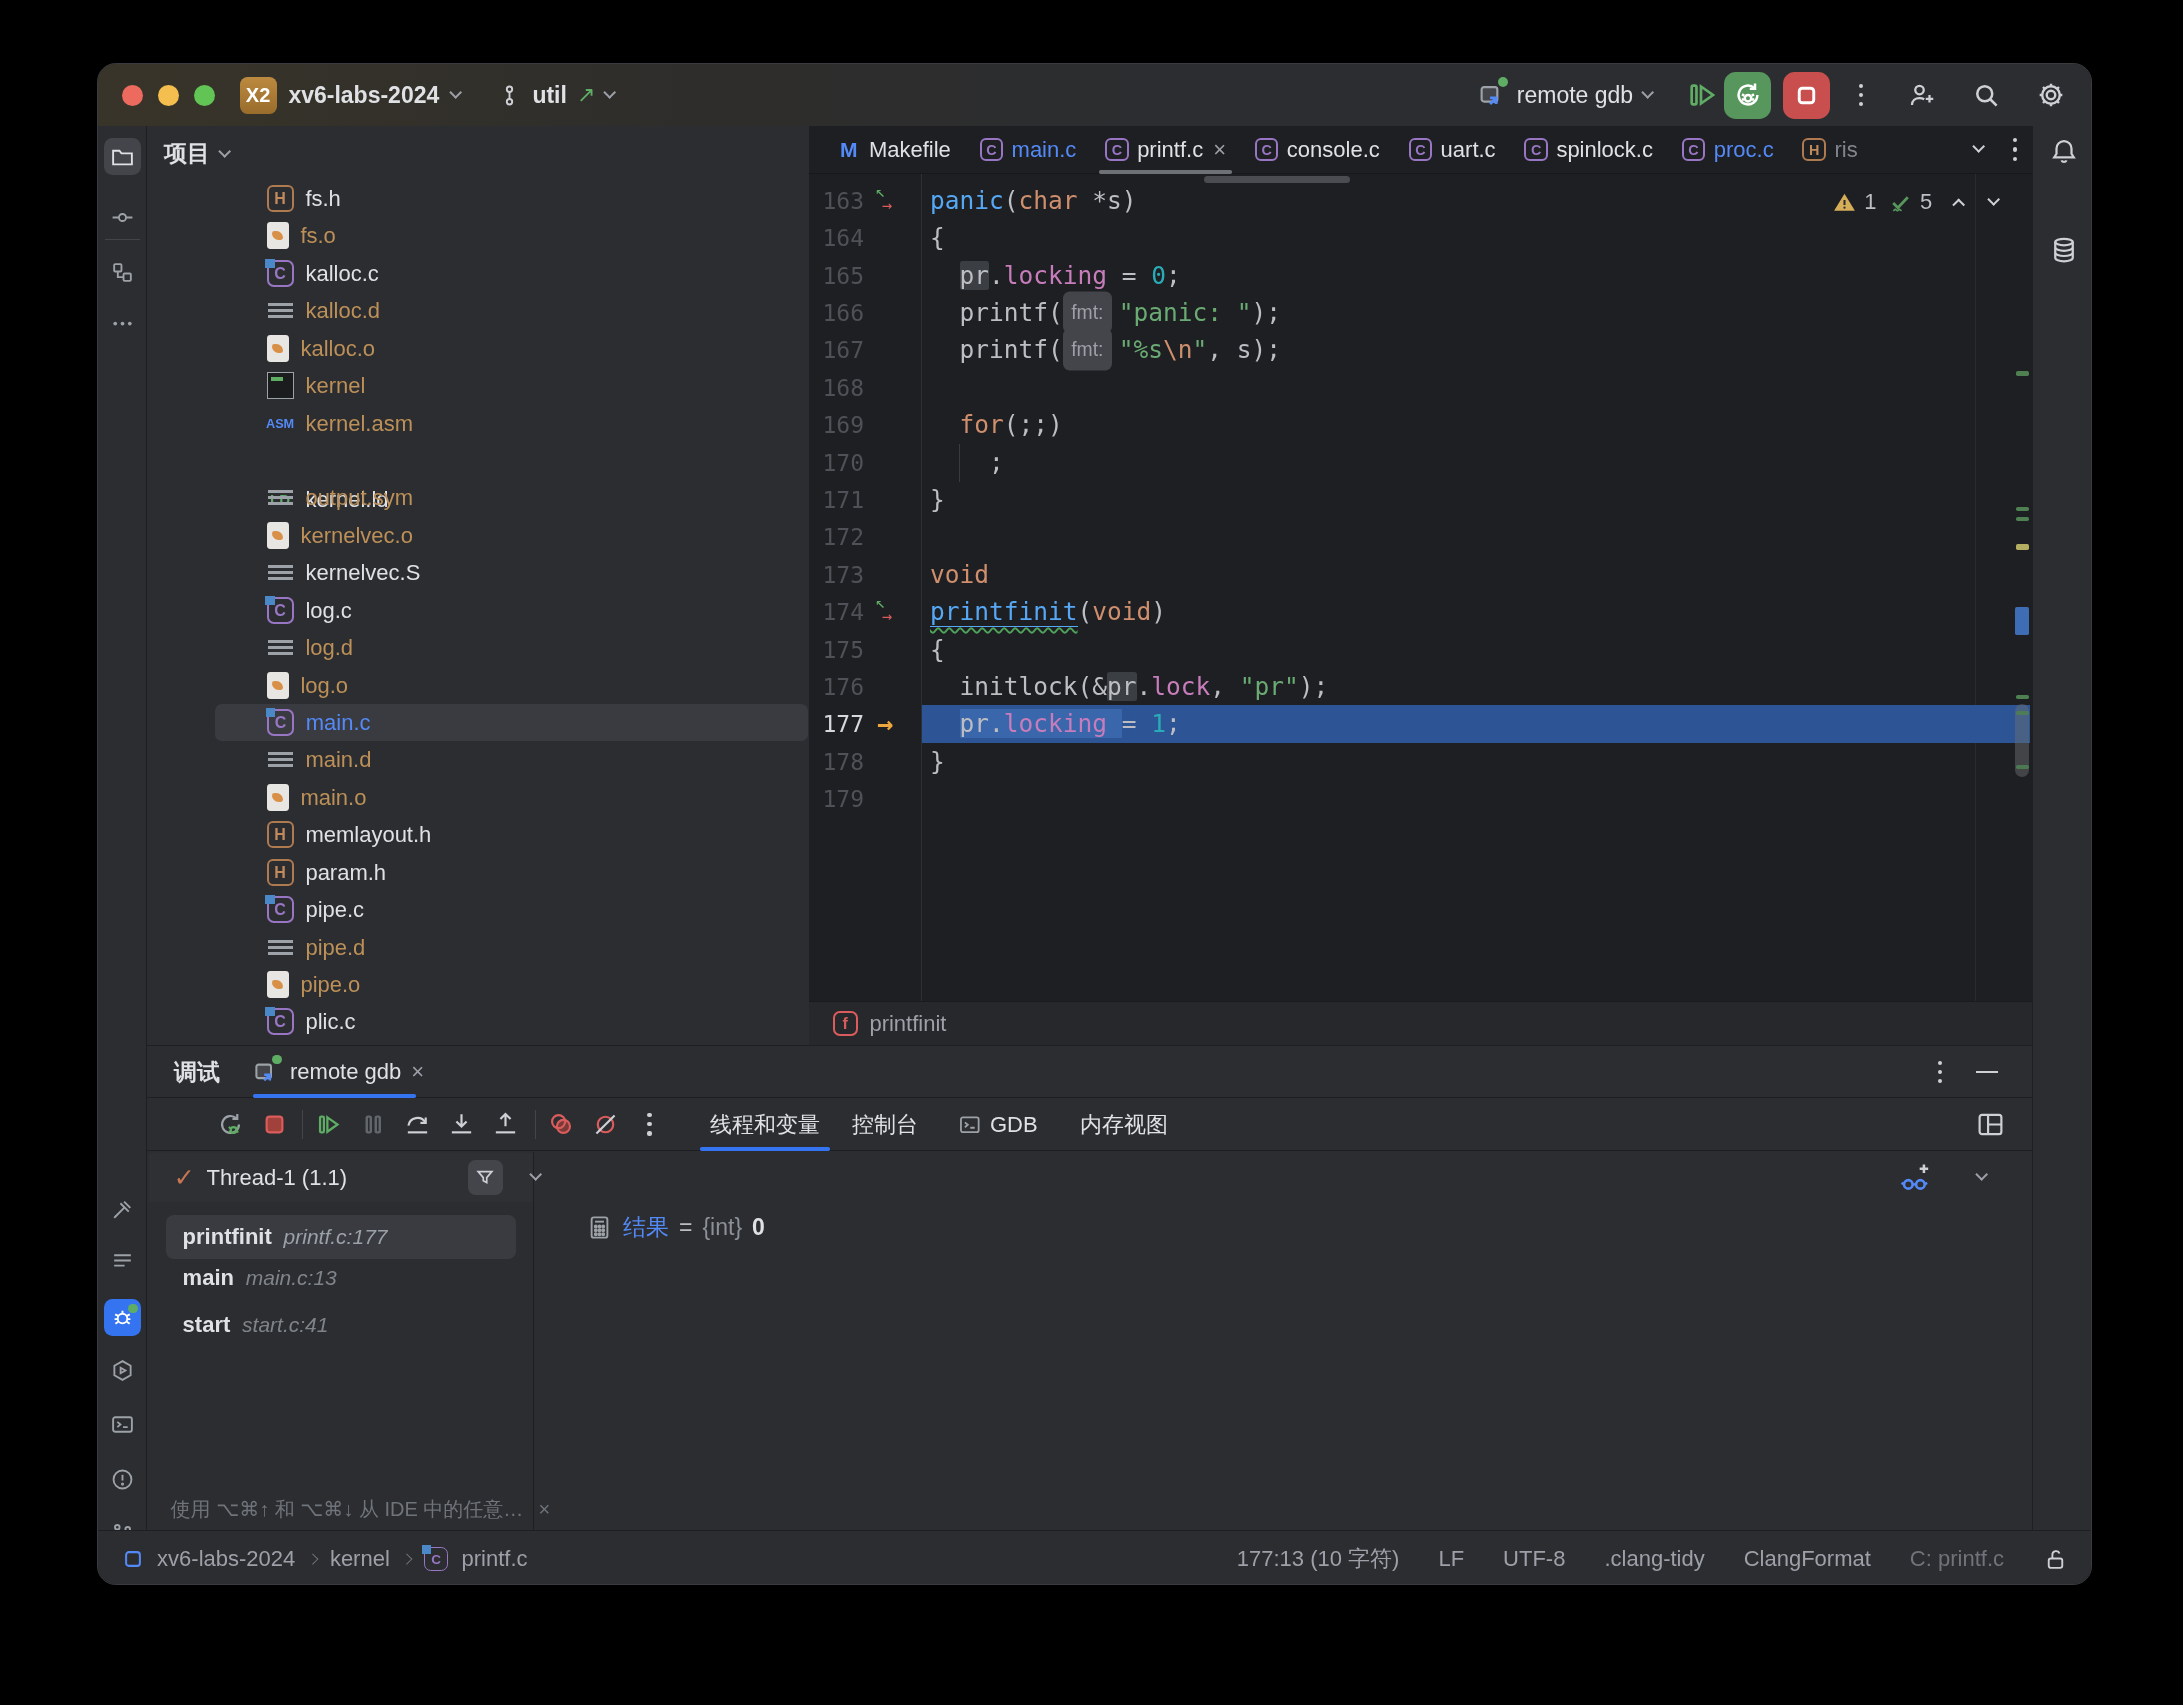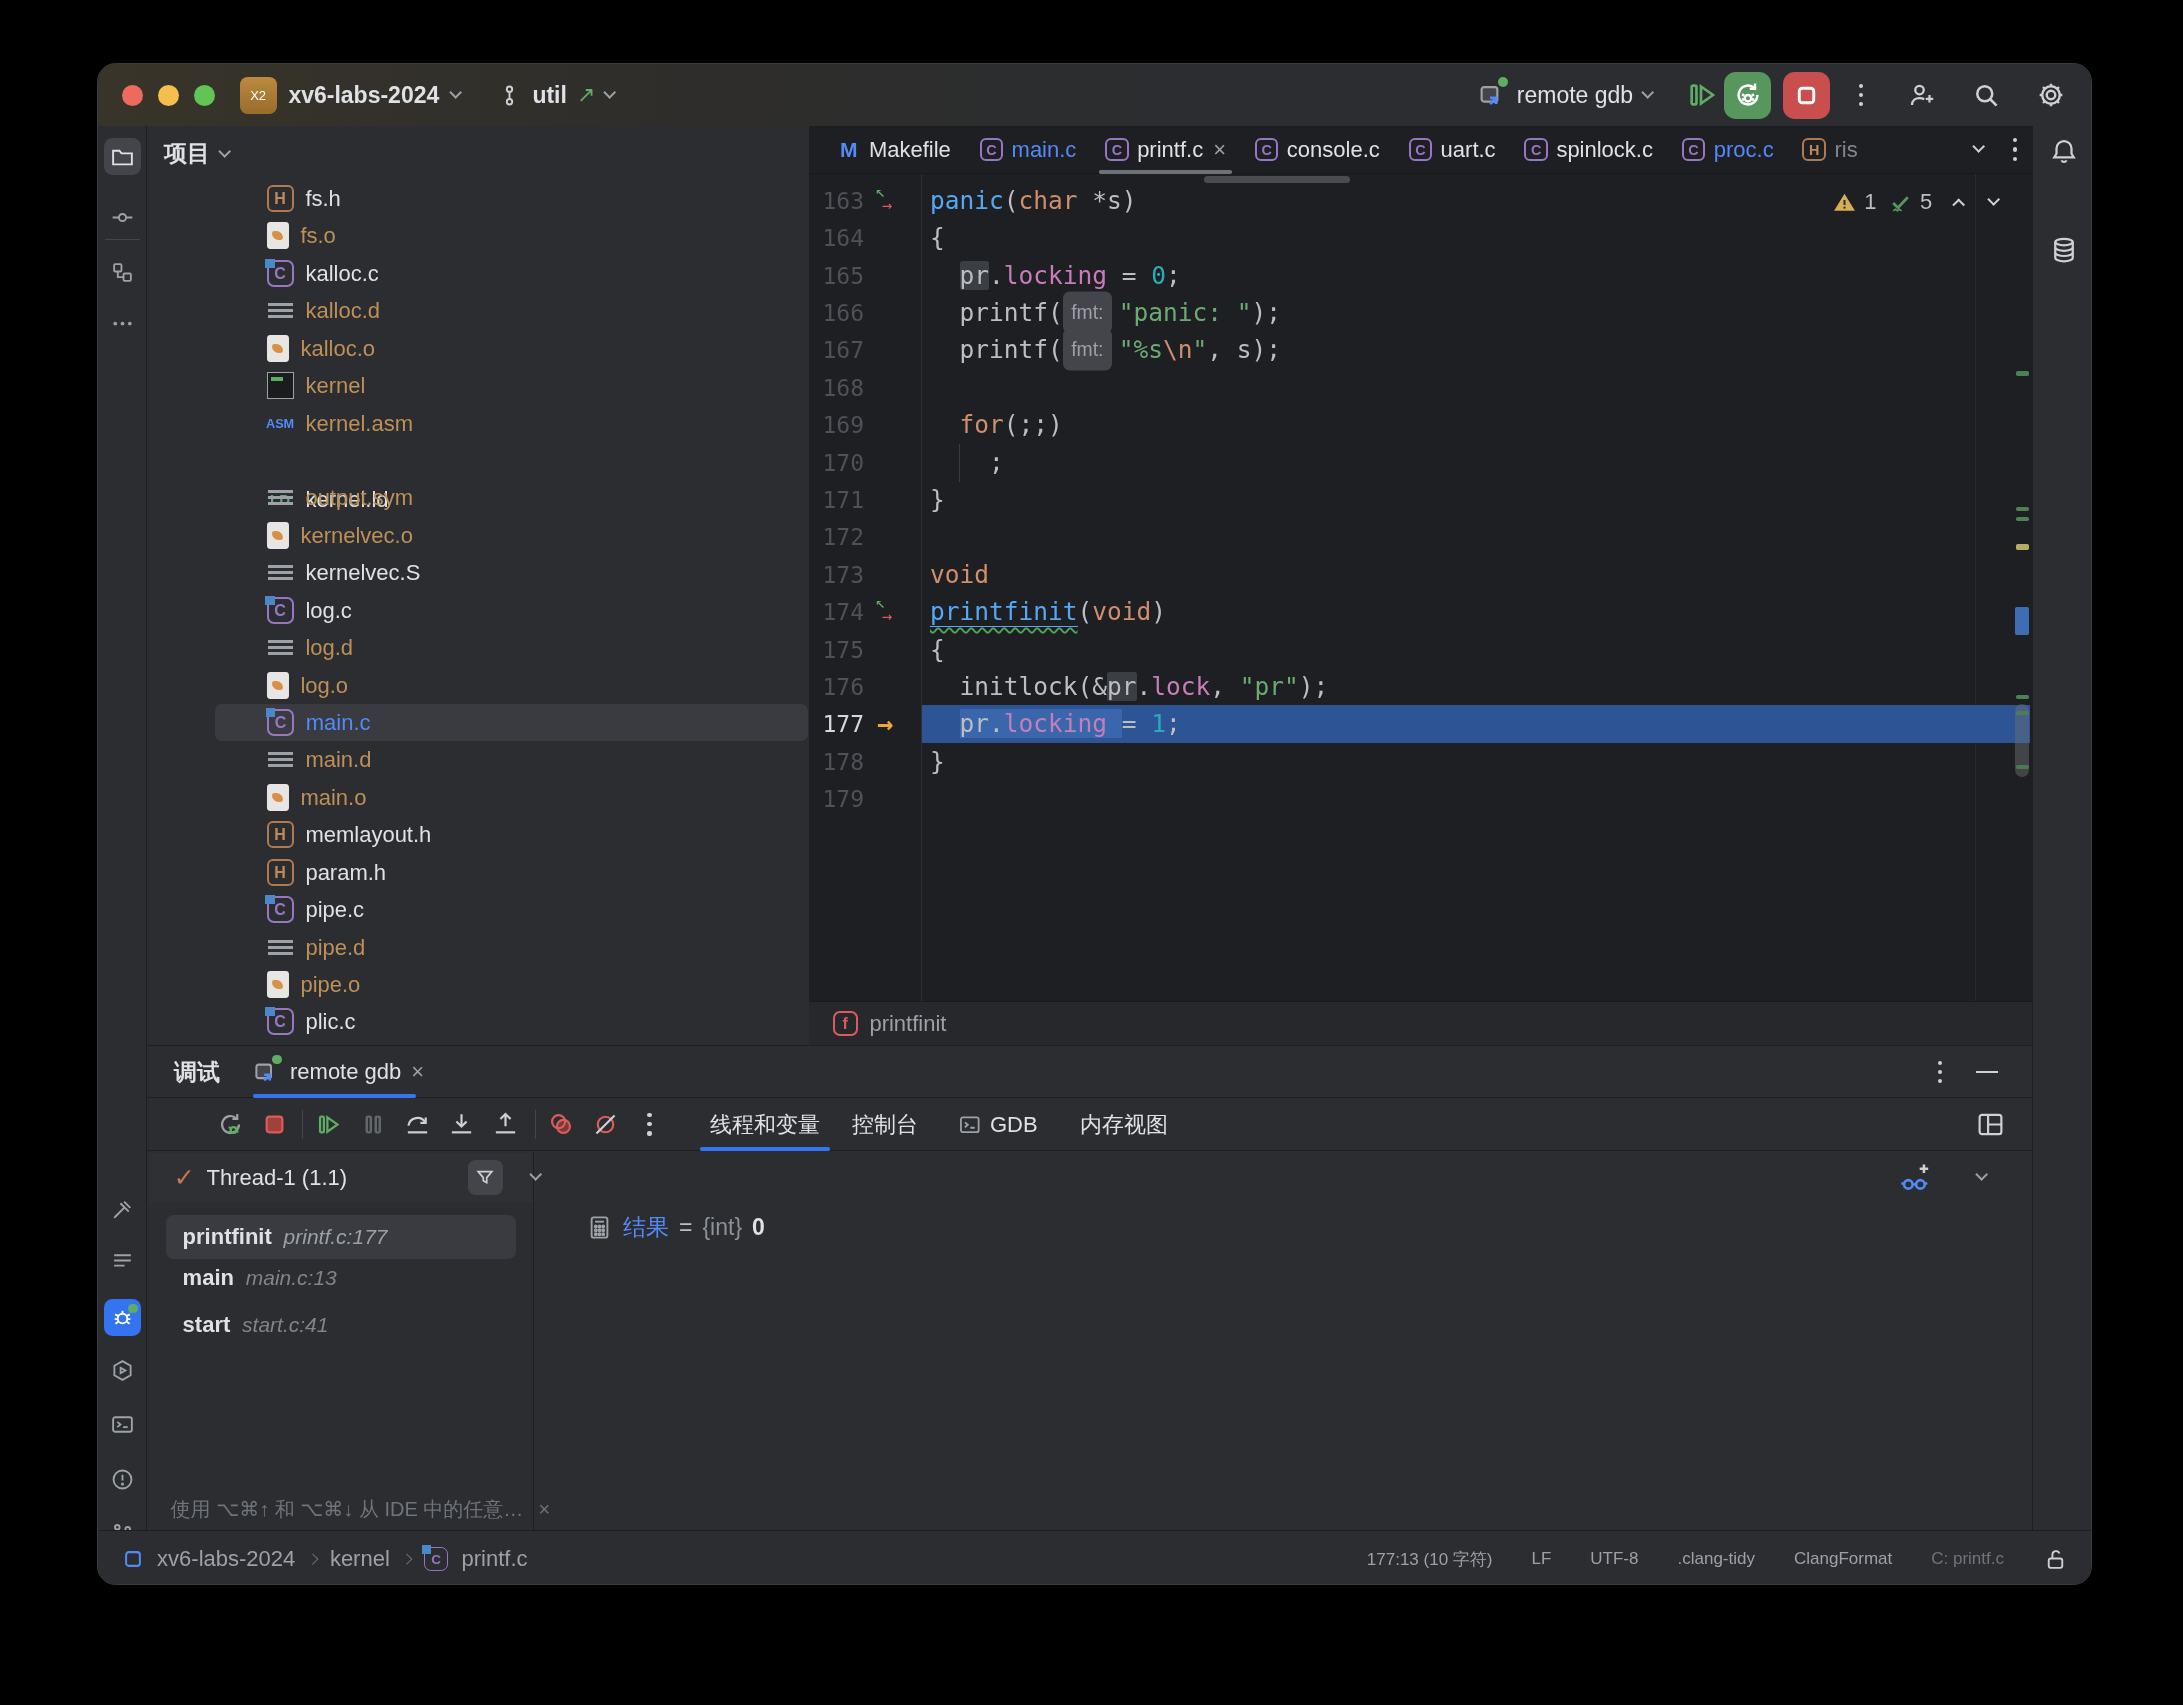--- a/index.html
+++ b/index.html
@@ -6,21 +6,21 @@
   html,body { width:2183px; height:1705px; background:#000; font-family:"Liberation Sans",sans-serif; overflow:hidden; }
   #win { position:absolute; left:97px; top:63px; width:1995px; height:1522px; background:#1E1F22; border-radius:18.6px; overflow:hidden; box-shadow:0 25px 68px rgba(0,0,0,.7); border:0.8px solid #3a3b3e; }
   .abs { position:absolute; }
   .flex { display:flex; align-items:center; }
   svg { display:block; }
   .ico { flex:0 0 auto; }
 
   
   #titlebar { left:0; top:0; width:100%; height:62px; background:linear-gradient(90deg,#383429 0%,#2e2d2b 30%,#2b2d30 55%); }
   .tl { width:21px; height:21px; border-radius:50%; }
-  #proj-badge { width:37px; height:37px; border-radius:7.6px; background:linear-gradient(180deg,#bc8a3f,#996c2c); color:#fff; font-weight:normal; font-size:13px; display:flex; align-items:center; justify-content:center; }
+  #proj-badge { width:37px; height:37px; border-radius:7.6px; background:linear-gradient(180deg,#bc8a3f,#996c2c); color:#fff; font-weight:bold; font-size:20px; display:flex; align-items:center; justify-content:center; }
   .tb-label { color:#DFE1E5; font-size:23px; font-weight:600; }
   .chv { width:9.3px; height:9.3px; border-right:2px solid #9DA0A8; border-bottom:2px solid #9DA0A8; transform:rotate(45deg); margin-top:-5px; }
   .chv.up { transform:rotate(-135deg); margin-top:5px; }
   .sqbtn { width:47px; height:47px; border-radius:11.8px; display:flex; align-items:center; justify-content:center; }
   .kebab { display:flex; flex-direction:column; gap:5px; }
   .kebab i { width:4.2px; height:4.2px; border-radius:50%; background:#CED0D6; }
 
   
   #actbar { left:0; top:62px; width:49px; height:1405px; background:#2B2D30; border-right:0.8px solid #1E1F22; }
   .act { position:absolute; left:5.9px; width:37px; height:37px; border-radius:8.4px; display:flex; align-items:center; justify-content:center; color:#9DA2A8; }
@@ -142,21 +142,21 @@
   #notif-head { display:flex; gap:13.5px; align-items:center; }
   #notif-title { color:#DFE1E5; font-size:23px; }
   #notif-actions { display:flex; gap:37px; margin:13.5px 0 0 39px; }
   #notif-actions span { color:#548AF7; font-size:23px; }
 
   
   #statusbar { left:0; top:1466px; width:1995px; height:56px; background:#2B2D30; border-top:0.8px solid #1E1F22; }
   #sb-left { position:absolute; left:23.6px; top:0; height:56px; display:flex; align-items:center; gap:13.5px; color:#9DA0A8; font-size:22px; }
   #sb-left .crumb { color:#9DA0A8; }
   #sb-left .sep { width:7.6px; height:7.6px; border-right:1.7px solid #6F737A; border-top:1.7px solid #6F737A; transform:rotate(45deg); }
-  #sb-right { position:absolute; right:25px; top:0; height:56px; display:flex; align-items:center; gap:39px; color:#9DA0A8; font-size:17px; }
+  #sb-right { position:absolute; right:25px; top:0; height:56px; display:flex; align-items:center; gap:39px; color:#9DA0A8; font-size:22px; }
   #sb-right .dim { color:#6F737A; }
 </style>
 </head>
 <body>
 
 <div id="win">
 
   <div id="titlebar" class="abs flex">
     <div class="flex" style="gap:15px; padding-left:23.6px;">
       <div class="tl" style="background:#EC6A5E"></div>

